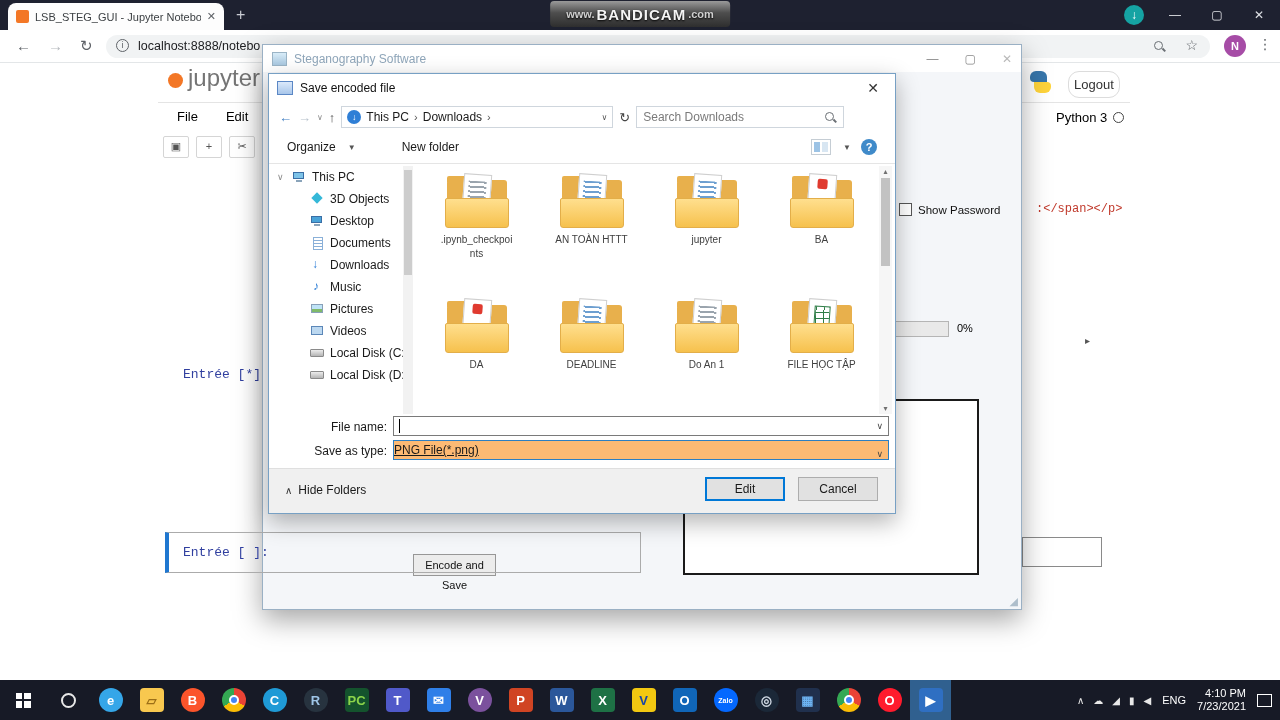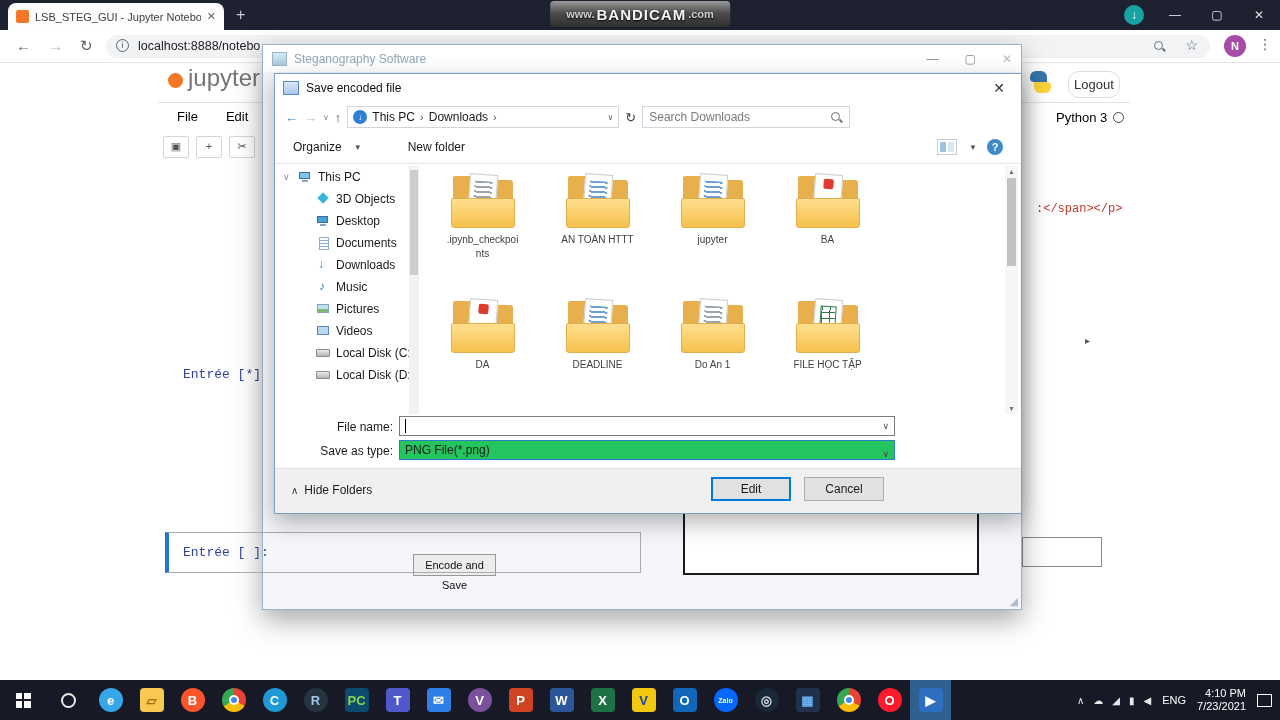--- a/index.html
+++ b/index.html
@@ -77,21 +77,21 @@
   .show-pass{position:absolute;left:636px;top:131px;display:flex;align-items:center;gap:6px;font-size:11.5px;color:#111;}
   .cb{width:13px;height:13px;border:1px solid #555;background:#fff;box-sizing:border-box;}
   .pbar{position:absolute;left:626px;top:249px;width:60px;height:16px;background:#e9e9e9;border:1px solid #b5b5b5;box-sizing:border-box;}
   .ppct{position:absolute;left:694px;top:250px;font-size:11px;color:#000;}
   .big-box{position:absolute;left:420px;top:327px;width:296px;height:176px;background:#fff;border:2px solid #1a1a1a;box-sizing:border-box;}
   .encode-btn{position:absolute;left:150px;top:482px;width:83px;height:22px;background:#ececec;border:1px solid #979797;
               font-size:11px;color:#111;text-align:center;line-height:20px;box-sizing:border-box;}
   .grip{position:absolute;right:3px;bottom:1px;color:#aebecb;font-size:11px;}
 
   
-  .dlg{position:absolute;left:274px;top:73px;width:748px;height:441px;background:#fff;border:1px solid #77a0c4;
+  .dlg{position:absolute;left:268px;top:73px;width:628px;height:441px;background:#fff;border:1px solid #77a0c4;
        box-shadow:0 8px 22px rgba(0,0,0,.3);z-index:20;box-sizing:border-box;}
   .dlg-titlebar{height:27px;display:flex;align-items:center;gap:7px;padding:0 8px;box-sizing:border-box;}
   .dlg-ic{width:14px;height:12px;border:1px solid #5b87c5;background:linear-gradient(#dbe9fb,#a8c6ea);}
   .dlg-title{font-size:12px;color:#111;}
   .dlg-close{margin-left:auto;width:28px;text-align:center;font-size:14px;color:#333;}
   .dlg-nav{position:absolute;left:0;top:30px;right:0;height:26px;display:flex;align-items:center;gap:6px;padding:0 10px;}
   .nv{font-size:13px;color:#444;}
   .nv.back{color:#3f7ec2;font-weight:bold;}
   .nv.fwd{color:#b8c2cc;}
   .nv.dd{font-size:8px;color:#8a8a8a;}
@@ -161,22 +161,22 @@
                     repeating-linear-gradient(90deg,#2e7d46 0 1px,transparent 1px 8px);
          border:1px solid #2e7d46;}
   .f-front{position:absolute;left:0;top:24px;width:64px;height:30px;background:linear-gradient(#ffdf8e,#f6c14d);
            border:1px solid #e3ae49;border-radius:2px 2px 3px 3px;box-sizing:border-box;}
   .tile-label{font-size:10px;line-height:14px;color:#404040;white-space:pre-line;}
   .fname-label{position:absolute;left:36px;top:346px;width:82px;text-align:right;}
   .fname-input{position:absolute;left:124px;top:342px;width:496px;height:20px;border:1px solid #7a7a7a;background:#fff;box-sizing:border-box;}
   .caret{position:absolute;left:5px;top:2px;width:1px;height:14px;background:#000;}
   .combo-dd{position:absolute;right:5px;top:4px;font-size:9px;color:#444;}
   .ftype-label{position:absolute;left:30px;top:370px;width:88px;text-align:right;}
-  .ftype-combo{position:absolute;left:124px;top:366px;width:496px;height:20px;background:#22c55e;border:1px solid #2e7fc2;
-               line-height:18px;padding-left:5px;box-sizing:border-box;}
+  .ftype-combo{position:absolute;left:124px;top:366px;width:496px;height:20px;background:#fdba74;border:1px solid #2e7fc2;
+               line-height:18px;box-sizing:border-box;text-decoration:underline;}
   .dlg-footer{position:absolute;left:0;right:0;bottom:0;height:44px;background:#f0f0f0;border-top:1px solid #dfdfdf;}
   .hide-folders{position:absolute;left:16px;top:14px;display:flex;align-items:center;gap:6px;color:#1a1a1a;}
   .hf-caret{font-size:10px;color:#333;}
   .save-btn{position:absolute;left:436px;top:8px;width:80px;height:24px;background:#e1e1e1;border:2px solid #0078d7;
             text-align:center;line-height:20px;box-sizing:border-box;}
   .cancel-btn{position:absolute;left:529px;top:8px;width:80px;height:24px;background:#e1e1e1;border:1px solid #adadad;
             text-align:center;line-height:22px;box-sizing:border-box;}
 
   
   .taskbar{position:absolute;left:0;top:680px;width:1280px;height:40px;background:#171a26;z-index:40;
@@ -550,21 +550,21 @@
 
         <div class="tb-app">
           <span class="ic circle" style="background: rgb(31, 154, 214); color: rgb(255, 255, 255);">C</span>
         </div>
 
         <div class="tb-app">
           <span class="ic circle" style="background: rgb(39, 51, 63); color: rgb(159, 198, 232);">R</span>
         </div>
 
         <div class="tb-app">
-          <span class="ic square" style="background: #0c4a6e; color: rgb(139, 212, 74);">PC</span>
+          <span class="ic square" style="background: #14532d; color: rgb(139, 212, 74);">PC</span>
         </div>
 
         <div class="tb-app">
           <span class="ic square" style="background: rgb(80, 89, 201); color: rgb(255, 255, 255);">T</span>
         </div>
 
         <div class="tb-app">
           <span class="ic square" style="background: rgb(47, 127, 232); color: rgb(255, 255, 255);">✉</span>
         </div>
 

